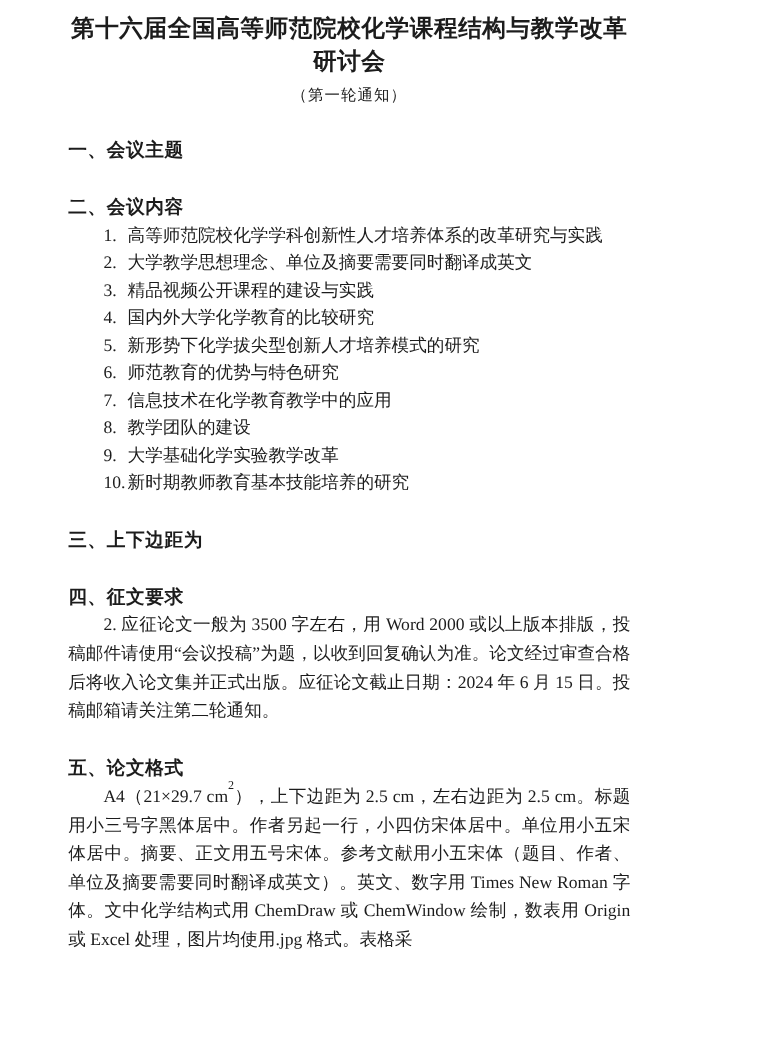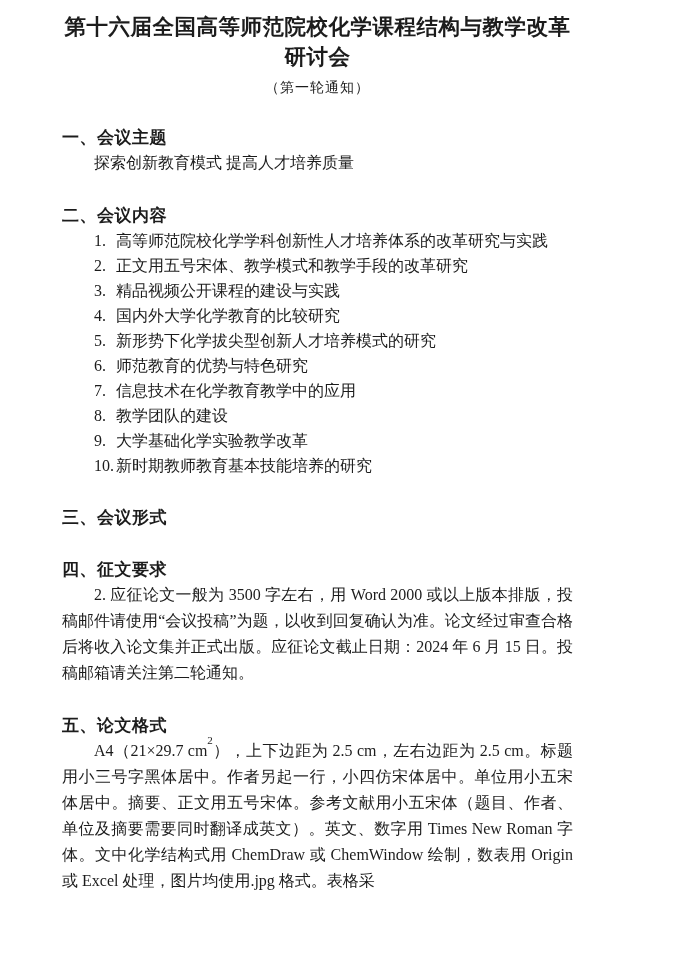--- a/index.html
+++ b/index.html
@@ -92,31 +92,30 @@
 </head>
 <body>
 
 <div class="page">
 
   <h1 class="doc-title">第十六届全国高等师范院校化学课程结构与教学改革研讨会</h1>
   <p class="doc-subtitle">（第一轮通知）</p>
 
 
   <h2 class="sec-heading">一、会议主题</h2>
-  <p class="sec-body">探索创新教育模式 提高人才培养质量</p>
 
   <h2 class="sec-heading">二、会议内容</h2>
   <ul class="topic-list">
     <li class="topic-item">
       <span class="item-num">1.</span>
       <span class="item-text">高等师范院校化学学科创新性人才培养体系的改革研究与实践</span>
     </li>
     <li class="topic-item">
       <span class="item-num">2.</span>
-      <span class="item-text">正文用五号宋体、教学模式和教学手段的改革研究</span>
+      <span class="item-text">大学教学思想理念、单位及摘要需要同时翻译成英文</span>
     </li>
     <li class="topic-item">
       <span class="item-num">3.</span>
       <span class="item-text">精品视频公开课程的建设与实践</span>
     </li>
     <li class="topic-item">
       <span class="item-num">4.</span>
       <span class="item-text">国内外大学化学教育的比较研究</span>
     </li>
     <li class="topic-item">
@@ -138,21 +137,21 @@
     <li class="topic-item">
       <span class="item-num">9.</span>
       <span class="item-text">大学基础化学实验教学改革</span>
     </li>
     <li class="topic-item">
       <span class="item-num">10.</span>
       <span class="item-text">新时期教师教育基本技能培养的研究</span>
     </li>
   </ul>
 
-  <h2 class="sec-heading">三、会议形式</h2>
+  <h2 class="sec-heading">三、上下边距为</h2>
 
   <h2 class="sec-heading">四、征文要求</h2>
   <p class="body-para">2. 应征论文一般为 3500 字左右，用 Word 2000 或以上版本排版，投稿邮件请使用“会议投稿”为题，以收到回复确认为准。论文经过审查合格后将收入论文集并正式出版。应征论文截止日期：2024 年 6 月 15 日。投稿邮箱请关注第二轮通知。</p>
 
   <h2 class="sec-heading">五、论文格式</h2>
   <p class="body-para"><span>A4（21×29.7 cm</span><sup class="sup">2</sup><span>），上下边距为 2.5 cm，左右边距为 2.5 cm。标题用小三号字黑体居中。作者另起一行，小四仿宋体居中。单位用小五宋体居中。摘要、正文用五号宋体。参考文献用小五宋体（题目、作者、单位及摘要需要同时翻译成英文）。英文、数字用 Times New Roman 字体。文中化学结构式用 ChemDraw 或 ChemWindow 绘制，数表用 Origin 或 Excel 处理，图片均使用.jpg 格式。表格采</span></p>
 
 </div>
 
 </body></html>

